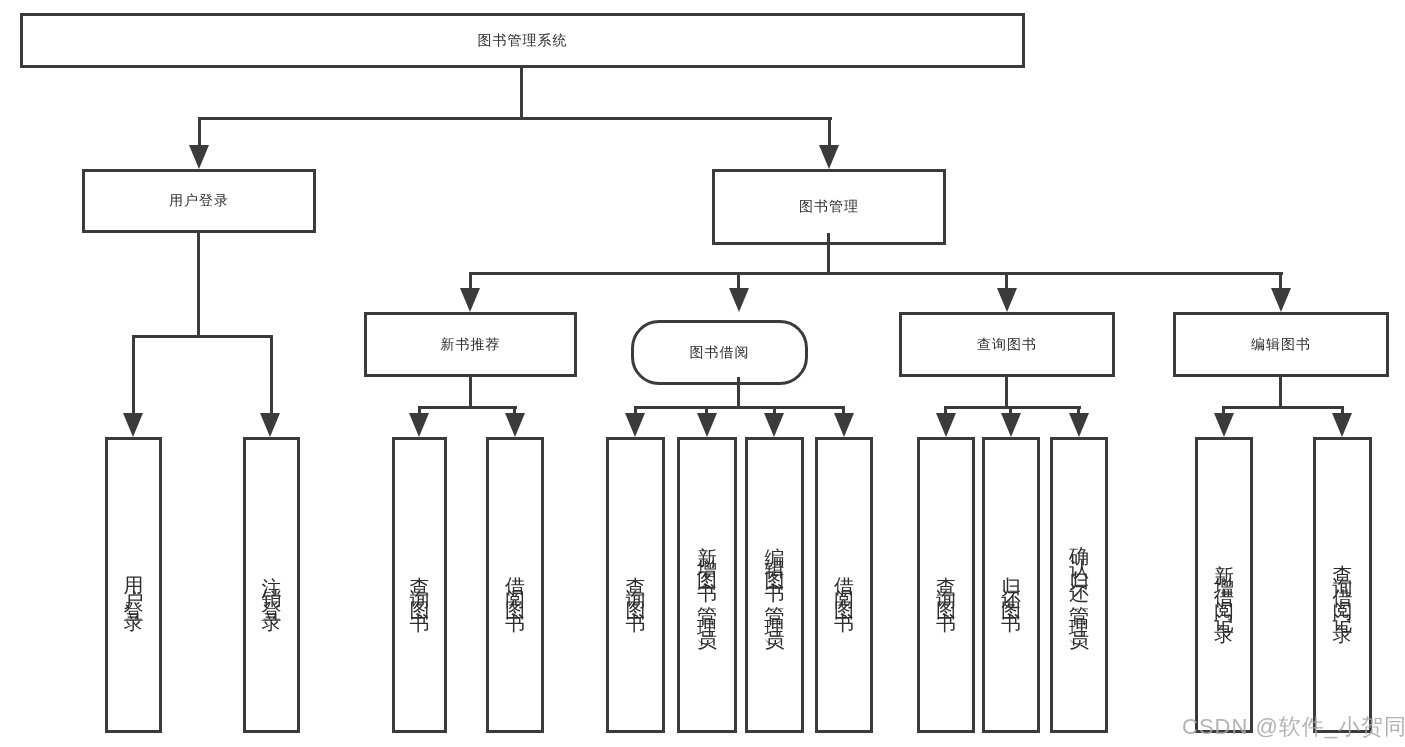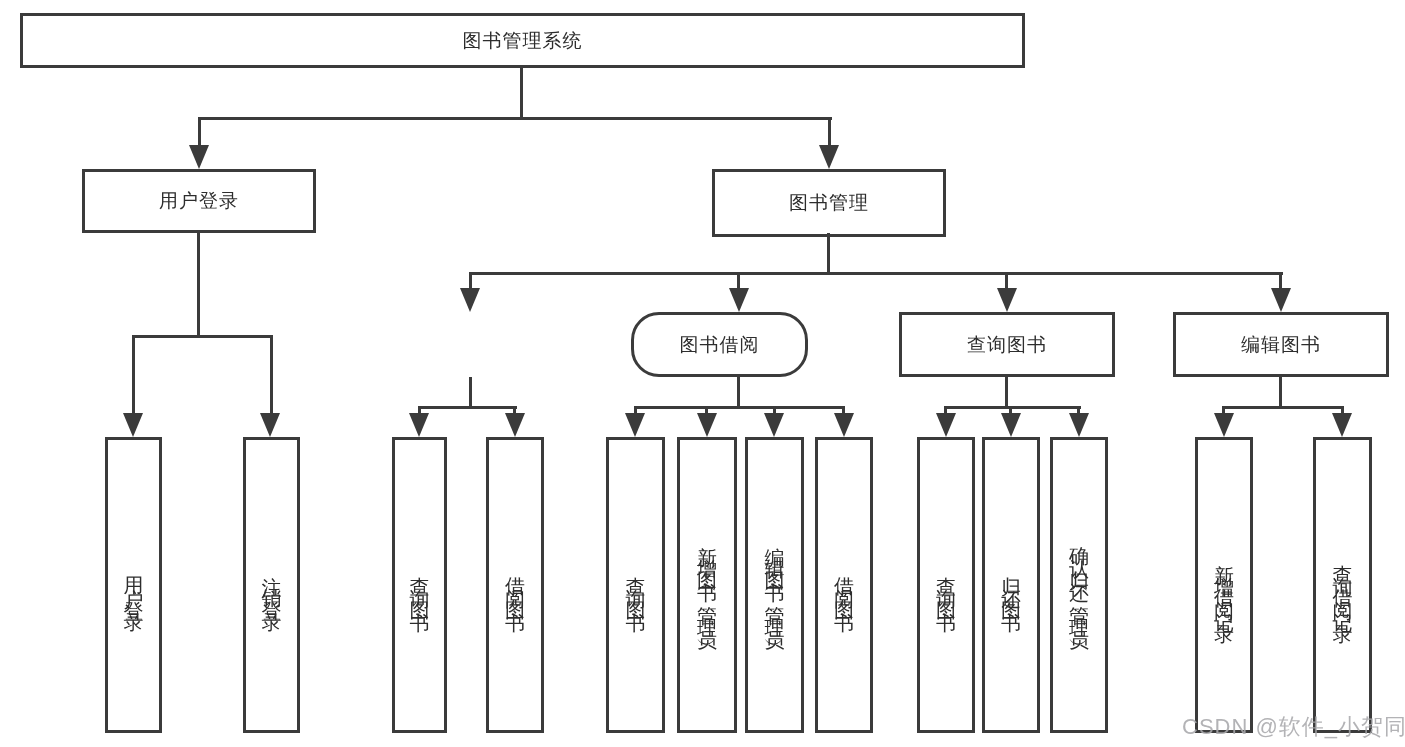--- a/index.html
+++ b/index.html
@@ -11,21 +11,21 @@
     overflow:hidden;
   }
   .box{
     position:absolute;
     box-sizing:border-box;
     border:3px solid var(--line,#3b3b3b);
     background:#fff;
     display:flex;align-items:center;justify-content:center;
     color:var(--ink,#2d2d2d);
   }
-  .hbox{font-size:19px;letter-spacing:1px;}
+  .hbox{font-size:14px;letter-spacing:1px;}
   .vbox{z-index:2;}
   .vtext{
     writing-mode:vertical-lr;
     text-orientation:mixed;
     font-size:20px;
     letter-spacing:12px;
     line-height:1.05;
     color:var(--ink,#2d2d2d);
   }
   .line{position:absolute;background:var(--line,#3b3b3b);z-index:1;}
@@ -61,21 +61,21 @@
   <div class="line vline" style="left:520px;top:68px;height:52px;"></div>
   <div class="line hline" style="left:198px;top:117px;width:634px;"></div>
   <div class="line vline" style="left:198px;top:117px;height:32px;"></div>
   <div class="line vline" style="left:828px;top:117px;height:32px;"></div>
   <div class="arrow" style="left:189px;top:145px;"></div>
   <div class="arrow" style="left:819px;top:145px;"></div>
 
   <div class="box hbox" style="left:82px;top:169px;width:234px;height:64px;">
     <span>用户登录</span>
   </div>
-  <div class="box hbox" style="left:712px;top:169px;width:234px;height:68px;">
+  <div class="box hbox" style="left:712px;top:169px;width:234px;height:76px;">
     <span>图书管理</span>
   </div>
 
   <div class="line vline" style="left:197px;top:233px;height:105px;"></div>
   <div class="line hline" style="left:132px;top:335px;width:141px;"></div>
   <div class="line vline" style="left:132px;top:335px;height:80px;"></div>
   <div class="line vline" style="left:270px;top:335px;height:80px;"></div>
   <div class="arrow" style="left:123px;top:413px;"></div>
   <div class="arrow" style="left:260px;top:413px;"></div>
 
@@ -83,21 +83,24 @@
   <div class="line hline" style="left:469px;top:272px;width:814px;"></div>
   <div class="line vline" style="left:469px;top:272px;height:20px;"></div>
   <div class="line vline" style="left:737px;top:272px;height:20px;"></div>
   <div class="line vline" style="left:1005px;top:272px;height:20px;"></div>
   <div class="line vline" style="left:1279px;top:272px;height:20px;"></div>
   <div class="arrow" style="left:460px;top:288px;"></div>
   <div class="arrow" style="left:729px;top:288px;"></div>
   <div class="arrow" style="left:997px;top:288px;"></div>
   <div class="arrow" style="left:1271px;top:288px;"></div>
 
-  <div class="box hbox" style="left:631px;top:312px;width:177px;height:65px;border-radius:28px;">
+  <div class="box hbox" style="left:364px;top:312px;width:213px;height:65px;">
+    <span>新书推荐</span>
+  </div>
+  <div class="box hbox" style="left:631px;top:320px;width:177px;height:65px;border-radius:28px;">
     <span>图书借阅</span>
   </div>
   <div class="box hbox" style="left:899px;top:312px;width:216px;height:65px;">
     <span>查询图书</span>
   </div>
   <div class="box hbox" style="left:1173px;top:312px;width:216px;height:65px;">
     <span>编辑图书</span>
   </div>
 
   <div class="line vline" style="left:469px;top:377px;height:32px;"></div>

